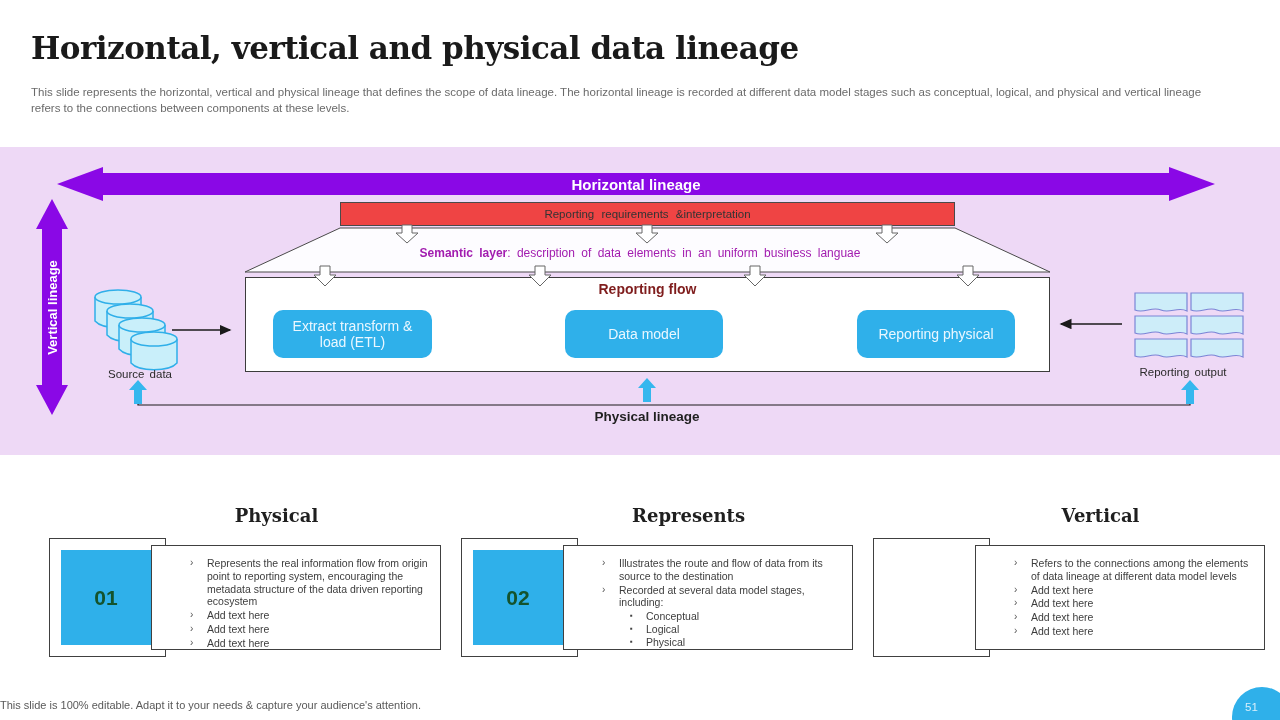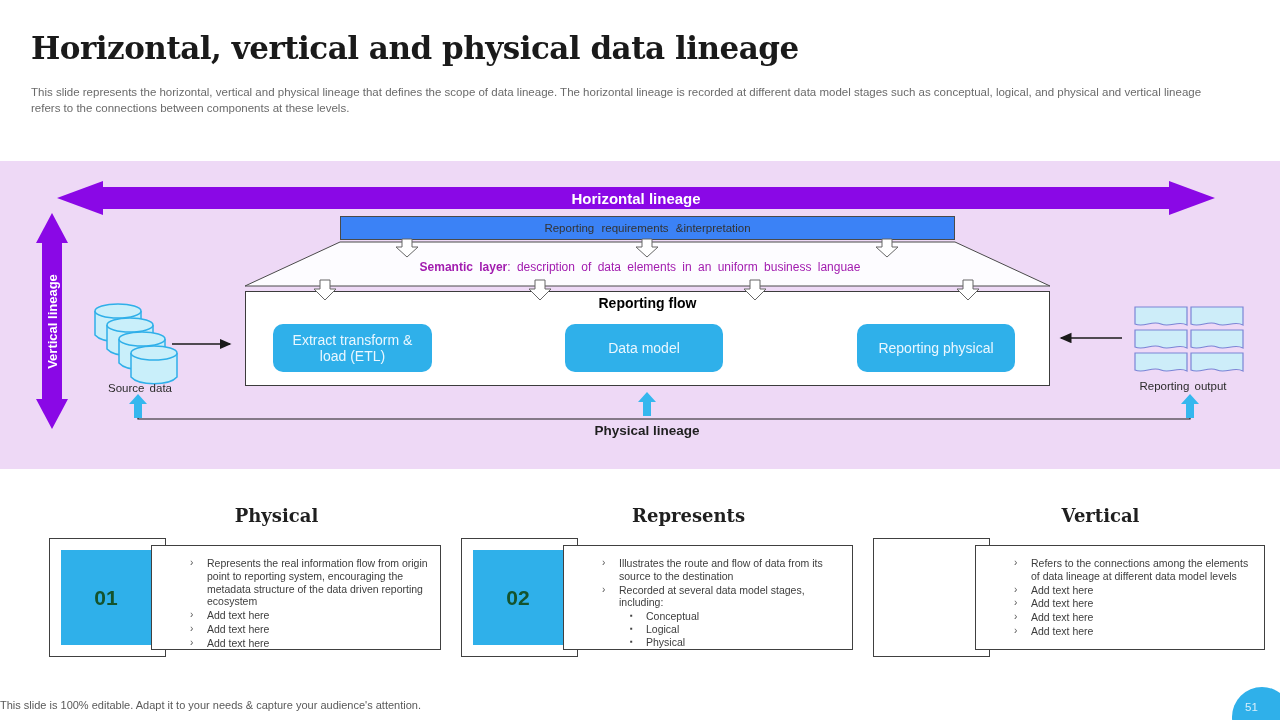--- a/index.html
+++ b/index.html
@@ -16,21 +16,20 @@
     font-size:31px; font-weight:700; color:#1a1a1a; letter-spacing:-0.5px;
   }
   .subtitle {
     position:absolute; left:31px; top:85px; width:1185px;
     font-size:11.5px; line-height:1.35; color:#6a6a6a;
   }
   
   .diagram {
     position:absolute; left:0; top:147px; width:1280px; height:308px;
     background:#EED9F6;
-    margin-top:14px;
   }
   .diagram svg.bg, .diagram svg.fg { position:absolute; left:0; top:0; }
   .diagram svg.fg { pointer-events:none; z-index:6; }
   
   .h-arrow { position:absolute; left:57px; top:20px; width:1158px; height:34px; z-index:3; }
   .h-arrow .head-l { position:absolute; left:0; top:0; width:0; height:0;
     border-top:17px solid transparent; border-bottom:17px solid transparent; border-right:46px solid #8A08E6; }
   .h-arrow .head-r { position:absolute; right:0; top:0; width:0; height:0;
     border-top:17px solid transparent; border-bottom:17px solid transparent; border-left:46px solid #8A08E6; }
   .h-arrow .body { position:absolute; left:44px; right:44px; top:6px; bottom:6px; background:#8A08E6;
@@ -40,35 +39,35 @@
   .v-arrow { position:absolute; left:36px; top:52px; width:32px; height:216px; z-index:3; }
   .v-arrow .head-t { position:absolute; top:0; left:0; width:0; height:0;
     border-left:16px solid transparent; border-right:16px solid transparent; border-bottom:30px solid #8A08E6; }
   .v-arrow .head-b { position:absolute; bottom:0; left:0; width:0; height:0;
     border-left:16px solid transparent; border-right:16px solid transparent; border-top:30px solid #8A08E6; }
   .v-arrow .body { position:absolute; top:28px; bottom:28px; left:6px; right:6px; background:#8A08E6;
     display:flex; align-items:center; justify-content:center; }
   .v-arrow .body span { color:#fff; font-size:13px; font-weight:700; white-space:nowrap;
     transform:rotate(-90deg); }
   .req-box {
-    position:absolute; left:340px; top:55px; width:615px; height:24px; background:#3b82f6;
+    position:absolute; left:340px; top:55px; width:615px; height:24px; background:#ef4444;
     border:1px solid #4a4a4a; display:flex; align-items:center; justify-content:center; z-index:4;
     font-size:11.5px; color:#333; word-spacing:4px;
   }
   .semantic {
     position:absolute; left:0; top:99px; width:1280px; text-align:center; z-index:4;
     font-size:12px; color:#a21caf; word-spacing:3px;
   }
   .semantic b { font-weight:700; }
   .flow-box {
     position:absolute; left:245px; top:130px; width:805px; height:95px; background:#ffffff;
     border:1.5px solid #3c3c3c; z-index:4;
   }
   .flow-title { position:absolute; left:0; top:3px; width:100%; text-align:center;
-    font-size:14px; font-weight:700; color:#000000; }
+    font-size:14px; font-weight:700; color:#7f1d1d; }
   .node {
     position:absolute; top:163px; height:48px; background:#2FB0EA; border-radius:10px; z-index:5;
     display:flex; align-items:center; justify-content:center; text-align:center;
     color:#EAF7FF; font-size:14px; line-height:1.15; padding:0 8px;
   }
   .node.etl { left:273px; width:159px; }
   .node.dm  { left:565px; width:158px; }
   .node.rs  { left:857px; width:158px; }
   .diag-label { position:absolute; z-index:5; text-align:center; font-size:11.5px; color:#2b2b2b; word-spacing:2px; }
   .src-label { left:88px; top:221px; width:104px; }

